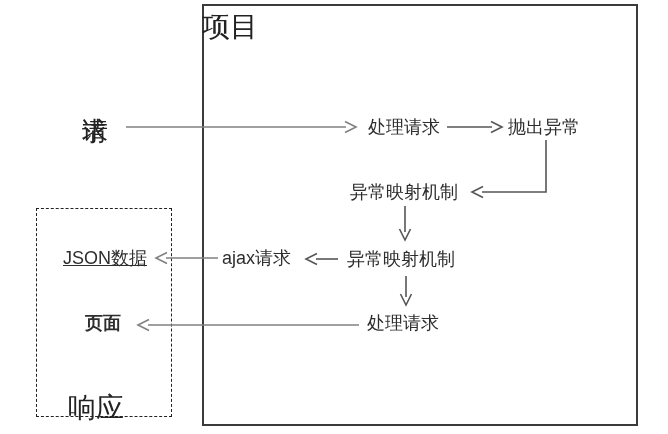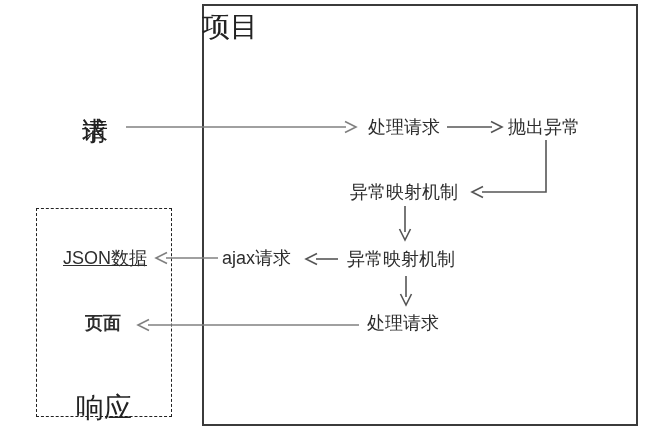--- a/index.html
+++ b/index.html
@@ -62,21 +62,21 @@
     font-size: 26px;
     line-height: 1.02;
     writing-mode: vertical-rl;
     text-orientation: upright;
     letter-spacing: 0;
     color: #222222;
     transform: none;
   }
   .response-big {
     position: absolute;
-    left: 40px;
+    left: 32px;
     top: 394px;
     width: 128px;
     text-align: center;
     font-size: 28px;
     line-height: 1;
     color: #222222;
   }
   svg.connectors {
     position: absolute;
     left: 0;

